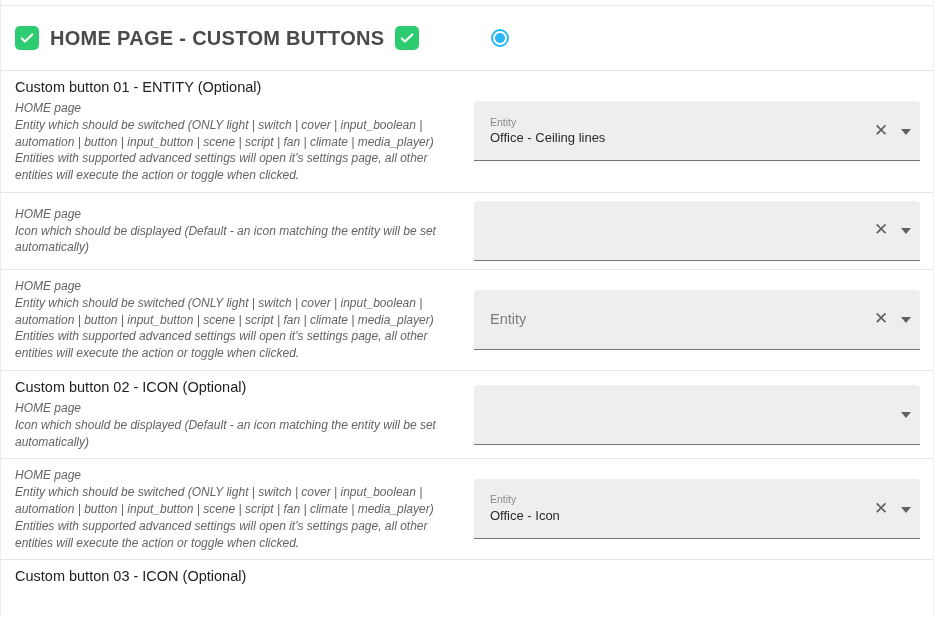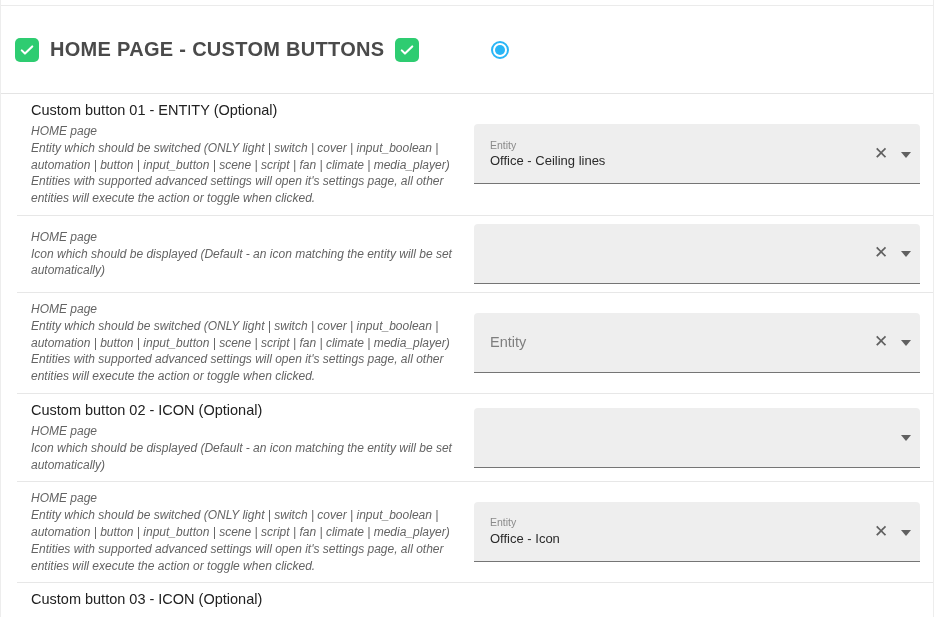--- a/index.html
+++ b/index.html
@@ -5,26 +5,26 @@
   * { margin:0; padding:0; box-sizing:border-box; }
   html,body { width:934px; height:617px; overflow:hidden; background:#fff; }
   body { font-family:"Liberation Sans","DejaVu Sans",sans-serif; color:#212121; border-left:1px solid #ededed; border-right:1px solid #ededed; }
 
   .top-rule { height:6px; border-bottom:1px solid #ebebeb; }
 
   
   .header { display:flex; align-items:center; padding:20px 14px 20px 14px; border-bottom:1px solid #e4e4e4; }
   .checkbox { width:24px; height:24px; border-radius:5px; background:#2ecc71; display:flex; align-items:center; justify-content:center; flex-shrink:0; }
   .checkbox svg { width:18px; height:18px; display:block; }
-  .header-title { font-size:20px; font-weight:bold; color:#4a4a4a; letter-spacing:0.3px; margin:12px 11px; white-space:nowrap; }
+  .header-title { font-size:20px; font-weight:bold; color:#4a4a4a; letter-spacing:0.3px; margin:0 11px; white-space:nowrap; }
   .radio { width:18px; height:18px; border:2px solid #29b6f6; border-radius:50%; margin-left:72px; display:flex; align-items:center; justify-content:center; flex-shrink:0; }
   .radio-dot { width:10px; height:10px; border-radius:50%; background:#29b6f6; }
 
   
-  .row { display:flex; align-items:center; padding:8px 13px 8px 14px; border-bottom:1px solid #e7e7e7;margin-left:16px; }
+  .row { display:flex; align-items:center; padding:8px 13px 8px 14px; border-bottom:1px solid #e7e7e7; }
   .row:last-child { border-bottom:none; }
   .row-text { flex:1 1 auto; padding-right:10px; min-width:0; }
   .row-title { font-size:14.5px; color:#212121; margin-bottom:5px; }
   .row-desc { font-size:12px; font-style:italic; color:#646464; line-height:1.4; white-space:pre-line; }
 
   
   .select { position:relative; width:446px; height:60px; flex-shrink:0; background:#eeeeee; border-radius:4px 4px 0 0; border-bottom:1px solid #757575; cursor:pointer; display:flex; flex-direction:column; justify-content:center; padding:0 70px 0 16px; }
   .fl-label { font-size:10.5px; color:#8a8a8a; line-height:1; margin-bottom:4px; }
   .fl-value { font-size:13px; color:#2b2b2b; line-height:1.1; white-space:nowrap; overflow:hidden; text-overflow:ellipsis; }
   .fl-placeholder { font-size:14.5px; color:#7e7e7e; line-height:1.1; }

